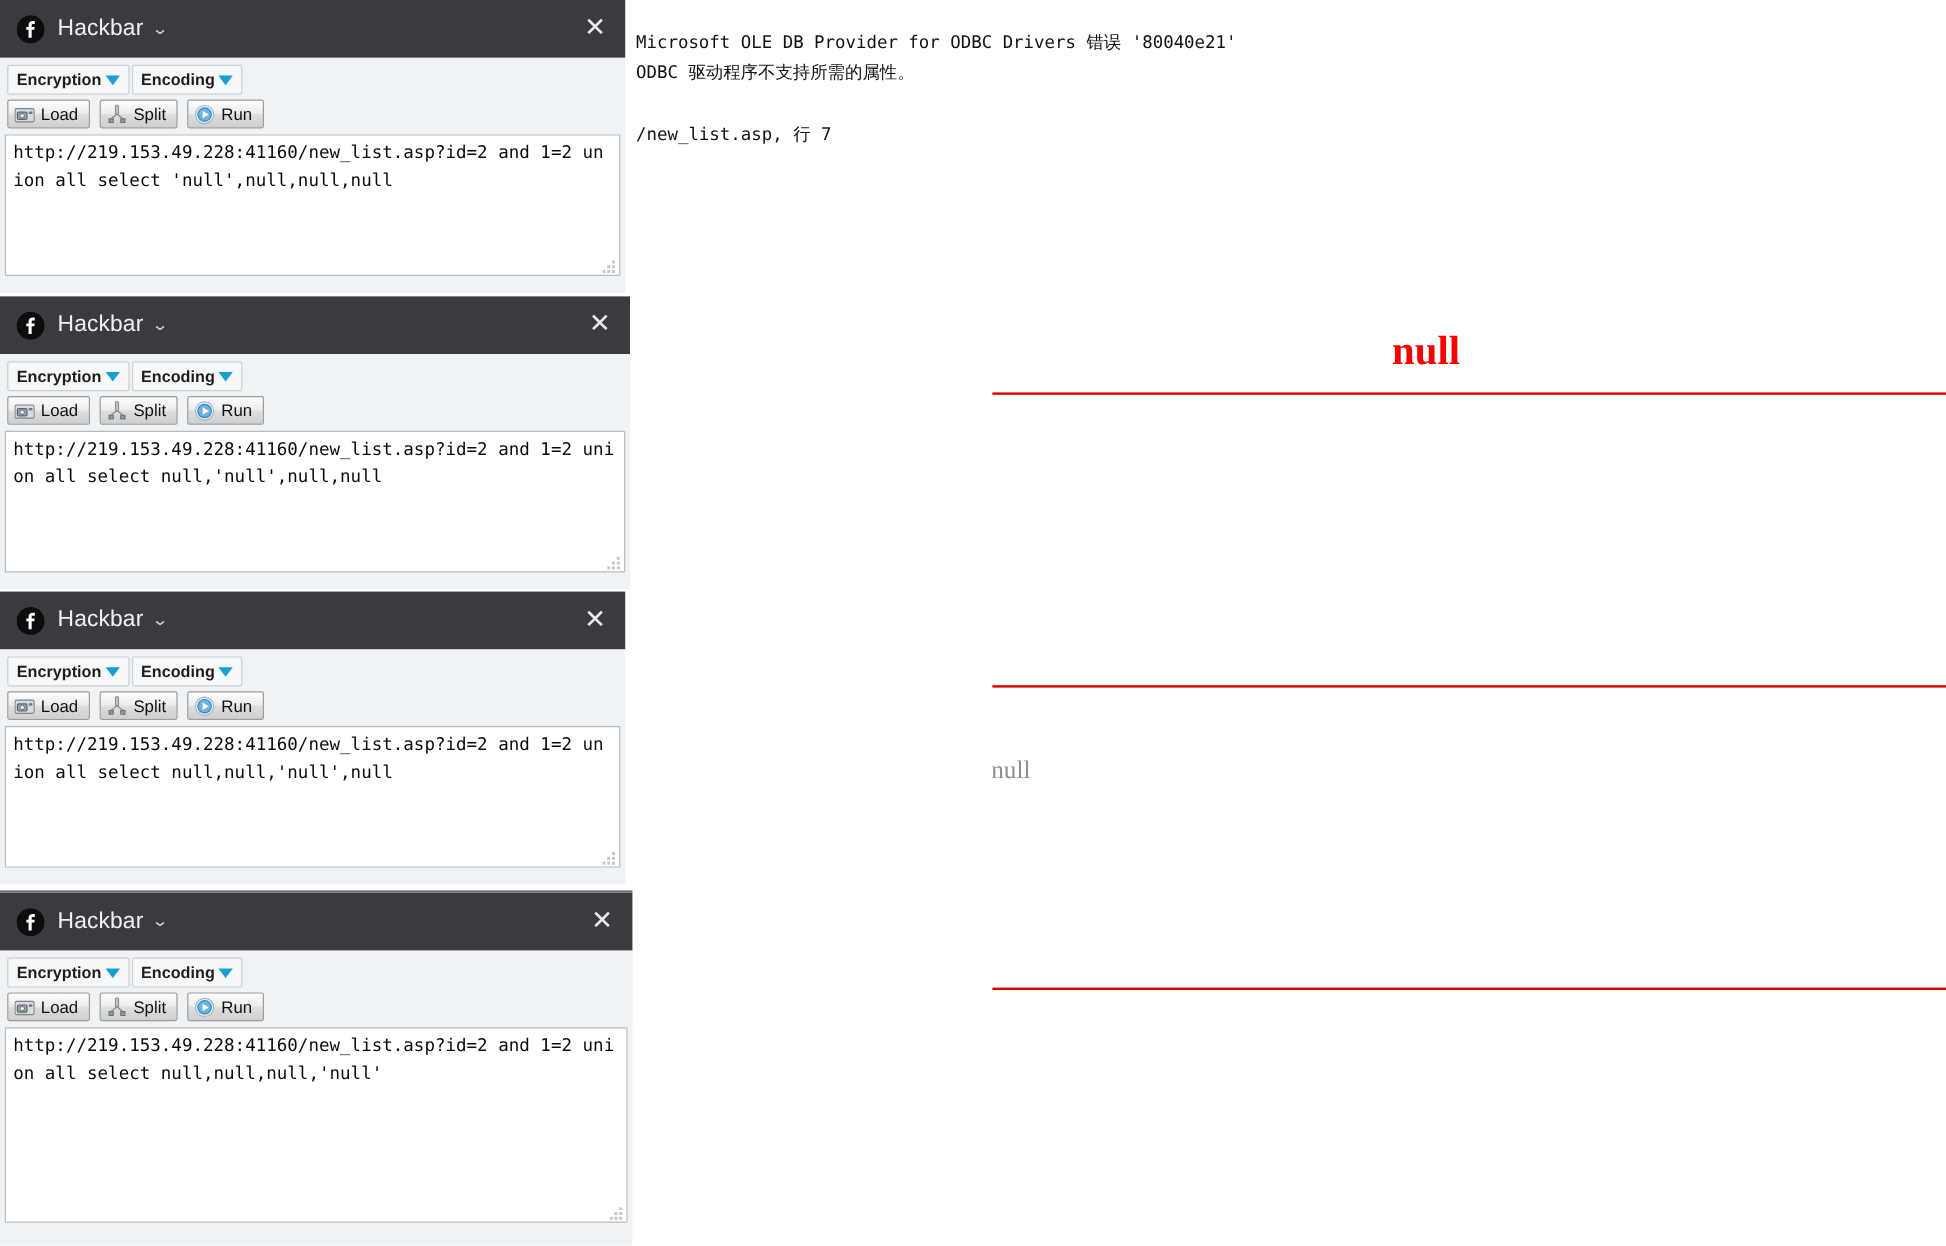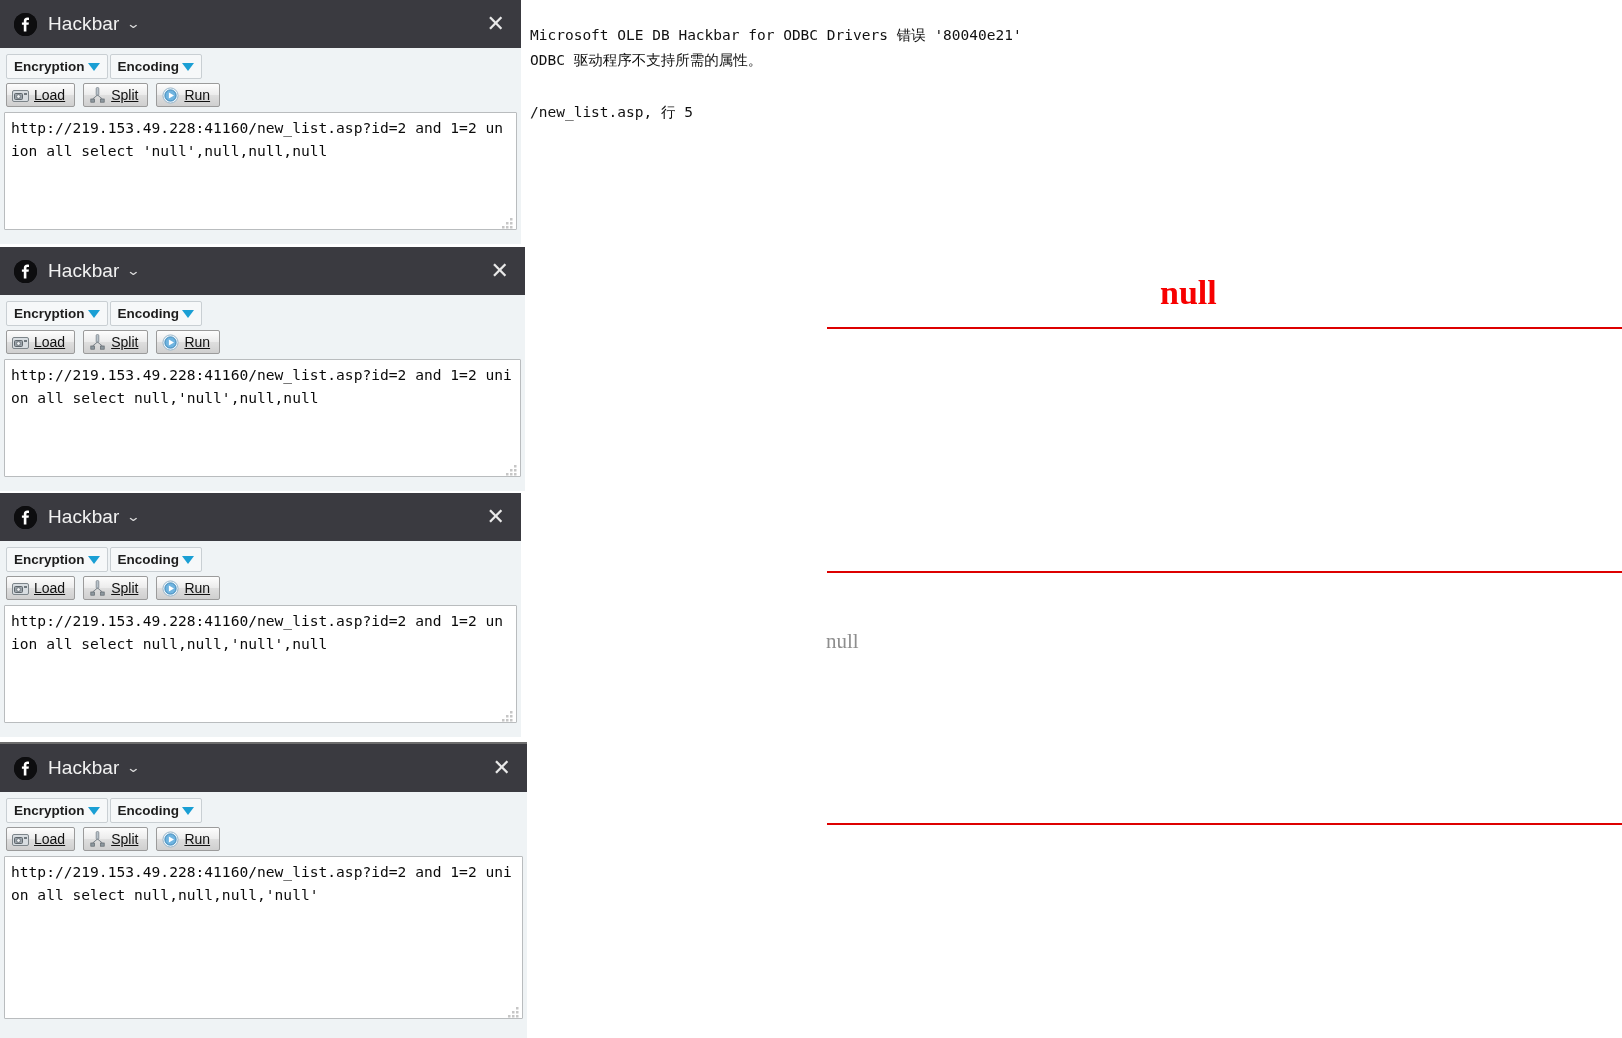--- a/index.html
+++ b/index.html
@@ -128,21 +128,20 @@
     margin-right: 8px;
     box-sizing: border-box;
     background: linear-gradient(180deg,#fdfdfd 0%,#ececec 48%,#dedede 52%,#cfcfcf 100%);
     border: 1px solid #9b9b9b;
     border-radius: 2px;
     cursor: pointer;
     font-family: "Liberation Sans", sans-serif;
     font-size: 14px;
     color: #101010;
     white-space: nowrap;
-    text-decoration: underline;
   }
   .hb-btn .ico {
     width: 17px;
     height: 17px;
     margin-right: 5px;
     flex: 0 0 auto;
     display: flex;
     align-items: center;
     justify-content: center;
   }
@@ -536,23 +535,23 @@
             <rect x="8" y="8" width="2.5" height="2.5" fill="#c6c6c6"></rect>
             <rect x="4" y="8" width="2.5" height="2.5" fill="#c6c6c6"></rect>
             <rect x="0" y="8" width="2.5" height="2.5" fill="#c6c6c6"></rect>
           </svg>
         </span>
       </div>
     </div>
   </div>
 
   <div class="page-content">
-    <div class="err-line" style="left:3px; top:26px;">Microsoft OLE DB Hackbar for ODBC Drivers 错误 '80040e21'</div>
+    <div class="err-line" style="left:3px; top:26px;">Microsoft OLE DB Provider for ODBC Drivers 错误 '80040e21'</div>
     <div class="err-line" style="left:3px; top:51px;">ODBC 驱动程序不支持所需的属性。</div>
-    <div class="err-line" style="left:3px; top:103px;">/new_list.asp, 行 5</div>
+    <div class="err-line" style="left:3px; top:103px;">/new_list.asp, 行 7</div>
 
     <div class="null-red" style="left:633px; top:276px;">null</div>
 
     <div class="hr-red" style="left:300px; top:327px; width:1028px;"></div>
 
     <div class="hr-red" style="left:300px; top:571px; width:1028px;"></div>
 
     <div class="null-gray" style="left:299px; top:631px;">null</div>
 
     <div class="hr-red" style="left:300px; top:823px; width:1028px;"></div>

